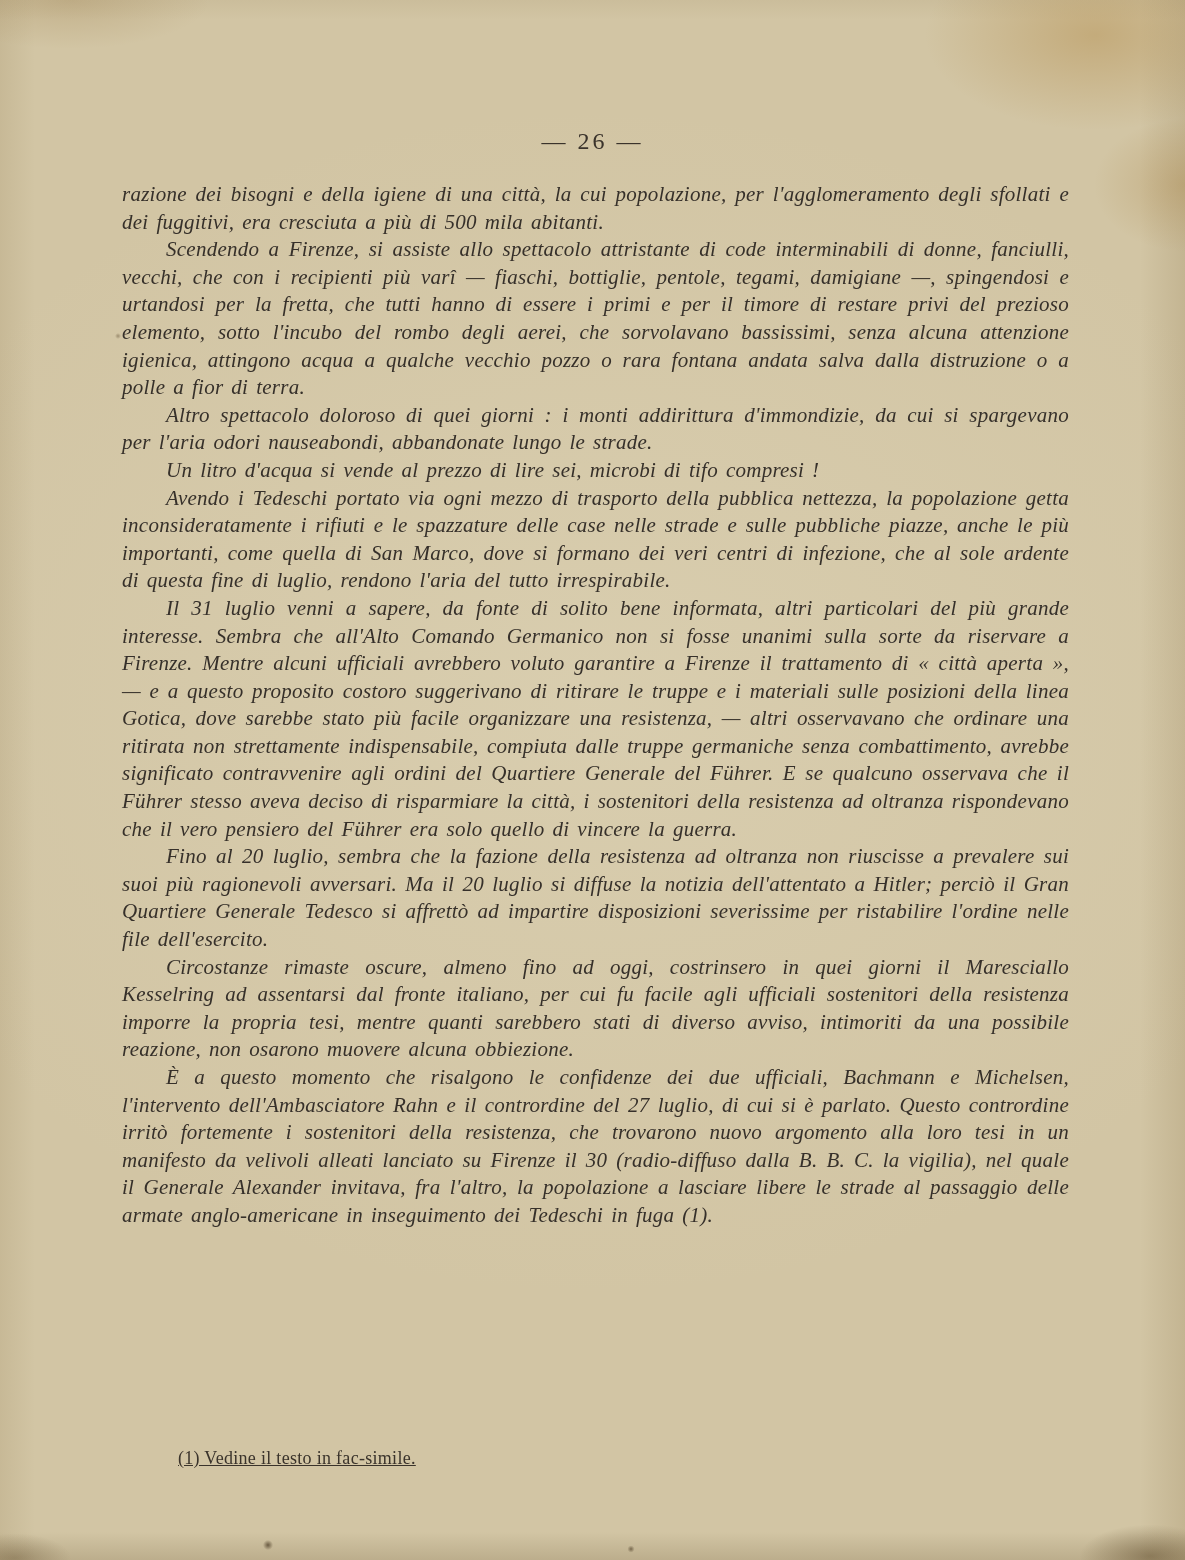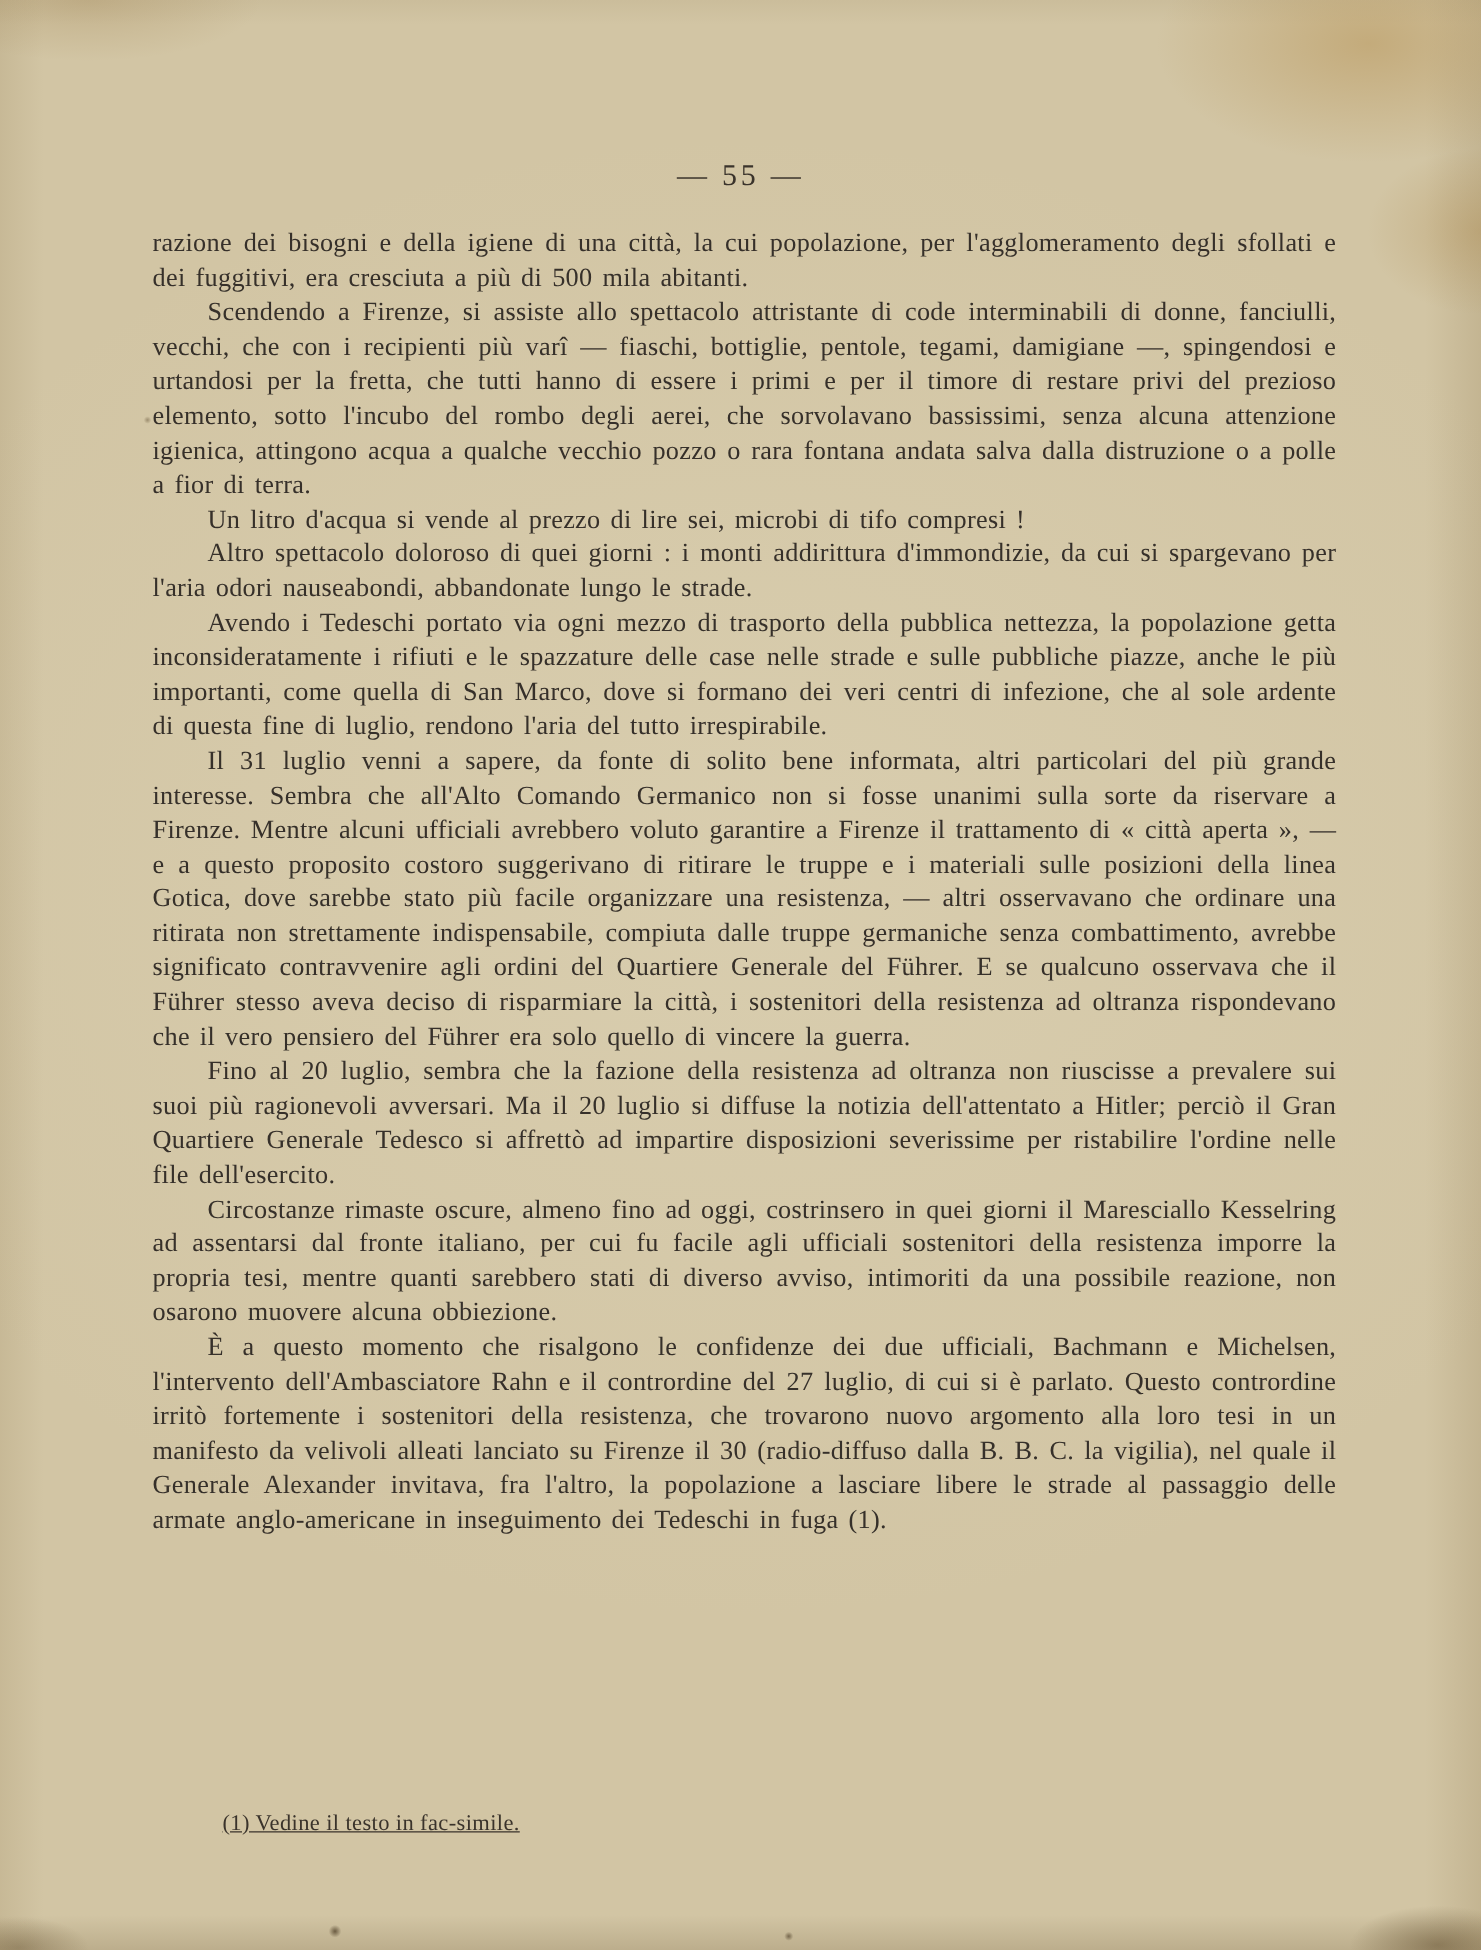--- a/index.html
+++ b/index.html
@@ -54,46 +54,47 @@
     font-size: 21px;
     line-height: 27.6px;
     text-align: justify;
     letter-spacing: 0.25px;
     word-spacing: 2.5px;
     color: #36302a;
   }
   .text-block p {
     margin: 0;
     text-indent: 44px;
+    font-style: italic;
   }
   .text-block p.no-indent {
     text-indent: 0;
   }
   .footnote {
     position: absolute;
     top: 1448px;
     left: 178px;
     font-size: 18px;
     letter-spacing: 0.3px;
     color: #3a332b;
     text-decoration: underline;
   }
 </style>
 </head>
 <body>
 
 <div class="paper-texture"></div>
 
-<div class="page-number">— 55 —</div>
+<div class="page-number">— 26 —</div>
 
 <div class="text-block">
     <p class="no-indent">razione dei bisogni e della igiene di una città, la cui popolazione, per l'agglomeramento degli sfollati e dei fuggitivi, era cresciuta a più di 500 mila abitanti.</p>
     <p>Scendendo a Firenze, si assiste allo spettacolo attristante di code interminabili di donne, fanciulli, vecchi, che con i recipienti più varî — fiaschi, bottiglie, pentole, tegami, damigiane —, spingendosi e urtandosi per la fretta, che tutti hanno di essere i primi e per il timore di restare privi del prezioso elemento, sotto l'incubo del rombo degli aerei, che sorvolavano bassissimi, senza alcuna attenzione igienica, attingono acqua a qualche vecchio pozzo o rara fontana andata salva dalla distruzione o a polle a fior di terra.</p>
+    <p>Altro spettacolo doloroso di quei giorni : i monti addirittura d'immondizie, da cui si spargevano per l'aria odori nauseabondi, abbandonate lungo le strade.</p>
     <p>Un litro d'acqua si vende al prezzo di lire sei, microbi di tifo compresi !</p>
-    <p>Altro spettacolo doloroso di quei giorni : i monti addirittura d'immondizie, da cui si spargevano per l'aria odori nauseabondi, abbandonate lungo le strade.</p>
     <p>Avendo i Tedeschi portato via ogni mezzo di trasporto della pubblica nettezza, la popolazione getta inconsideratamente i rifiuti e le spazzature delle case nelle strade e sulle pubbliche piazze, anche le più importanti, come quella di San Marco, dove si formano dei veri centri di infezione, che al sole ardente di questa fine di luglio, rendono l'aria del tutto irrespirabile.</p>
     <p>Il 31 luglio venni a sapere, da fonte di solito bene informata, altri particolari del più grande interesse. Sembra che all'Alto Comando Germanico non si fosse unanimi sulla sorte da riservare a Firenze. Mentre alcuni ufficiali avrebbero voluto garantire a Firenze il trattamento di « città aperta », — e a questo proposito costoro suggerivano di ritirare le truppe e i materiali sulle posizioni della linea Gotica, dove sarebbe stato più facile organizzare una resistenza, — altri osservavano che ordinare una ritirata non strettamente indispensabile, compiuta dalle truppe germaniche senza combattimento, avrebbe significato contravvenire agli ordini del Quartiere Generale del Führer. E se qualcuno osservava che il Führer stesso aveva deciso di risparmiare la città, i sostenitori della resistenza ad oltranza rispondevano che il vero pensiero del Führer era solo quello di vincere la guerra.</p>
     <p>Fino al 20 luglio, sembra che la fazione della resistenza ad oltranza non riuscisse a prevalere sui suoi più ragionevoli avversari. Ma il 20 luglio si diffuse la notizia dell'attentato a Hitler; perciò il Gran Quartiere Generale Tedesco si affrettò ad impartire disposizioni severissime per ristabilire l'ordine nelle file dell'esercito.</p>
     <p>Circostanze rimaste oscure, almeno fino ad oggi, costrinsero in quei giorni il Maresciallo Kesselring ad assentarsi dal fronte italiano, per cui fu facile agli ufficiali sostenitori della resistenza imporre la propria tesi, mentre quanti sarebbero stati di diverso avviso, intimoriti da una possibile reazione, non osarono muovere alcuna obbiezione.</p>
     <p>È a questo momento che risalgono le confidenze dei due ufficiali, Bachmann e Michelsen, l'intervento dell'Ambasciatore Rahn e il contrordine del 27 luglio, di cui si è parlato. Questo contrordine irritò fortemente i sostenitori della resistenza, che trovarono nuovo argomento alla loro tesi in un manifesto da velivoli alleati lanciato su Firenze il 30 (radio-diffuso dalla B. B. C. la vigilia), nel quale il Generale Alexander invitava, fra l'altro, la popolazione a lasciare libere le strade al passaggio delle armate anglo-americane in inseguimento dei Tedeschi in fuga (1).</p>
   </div>
 
 <div class="footnote">(1) Vedine il testo in fac-simile.</div>
 
 </body></html>

